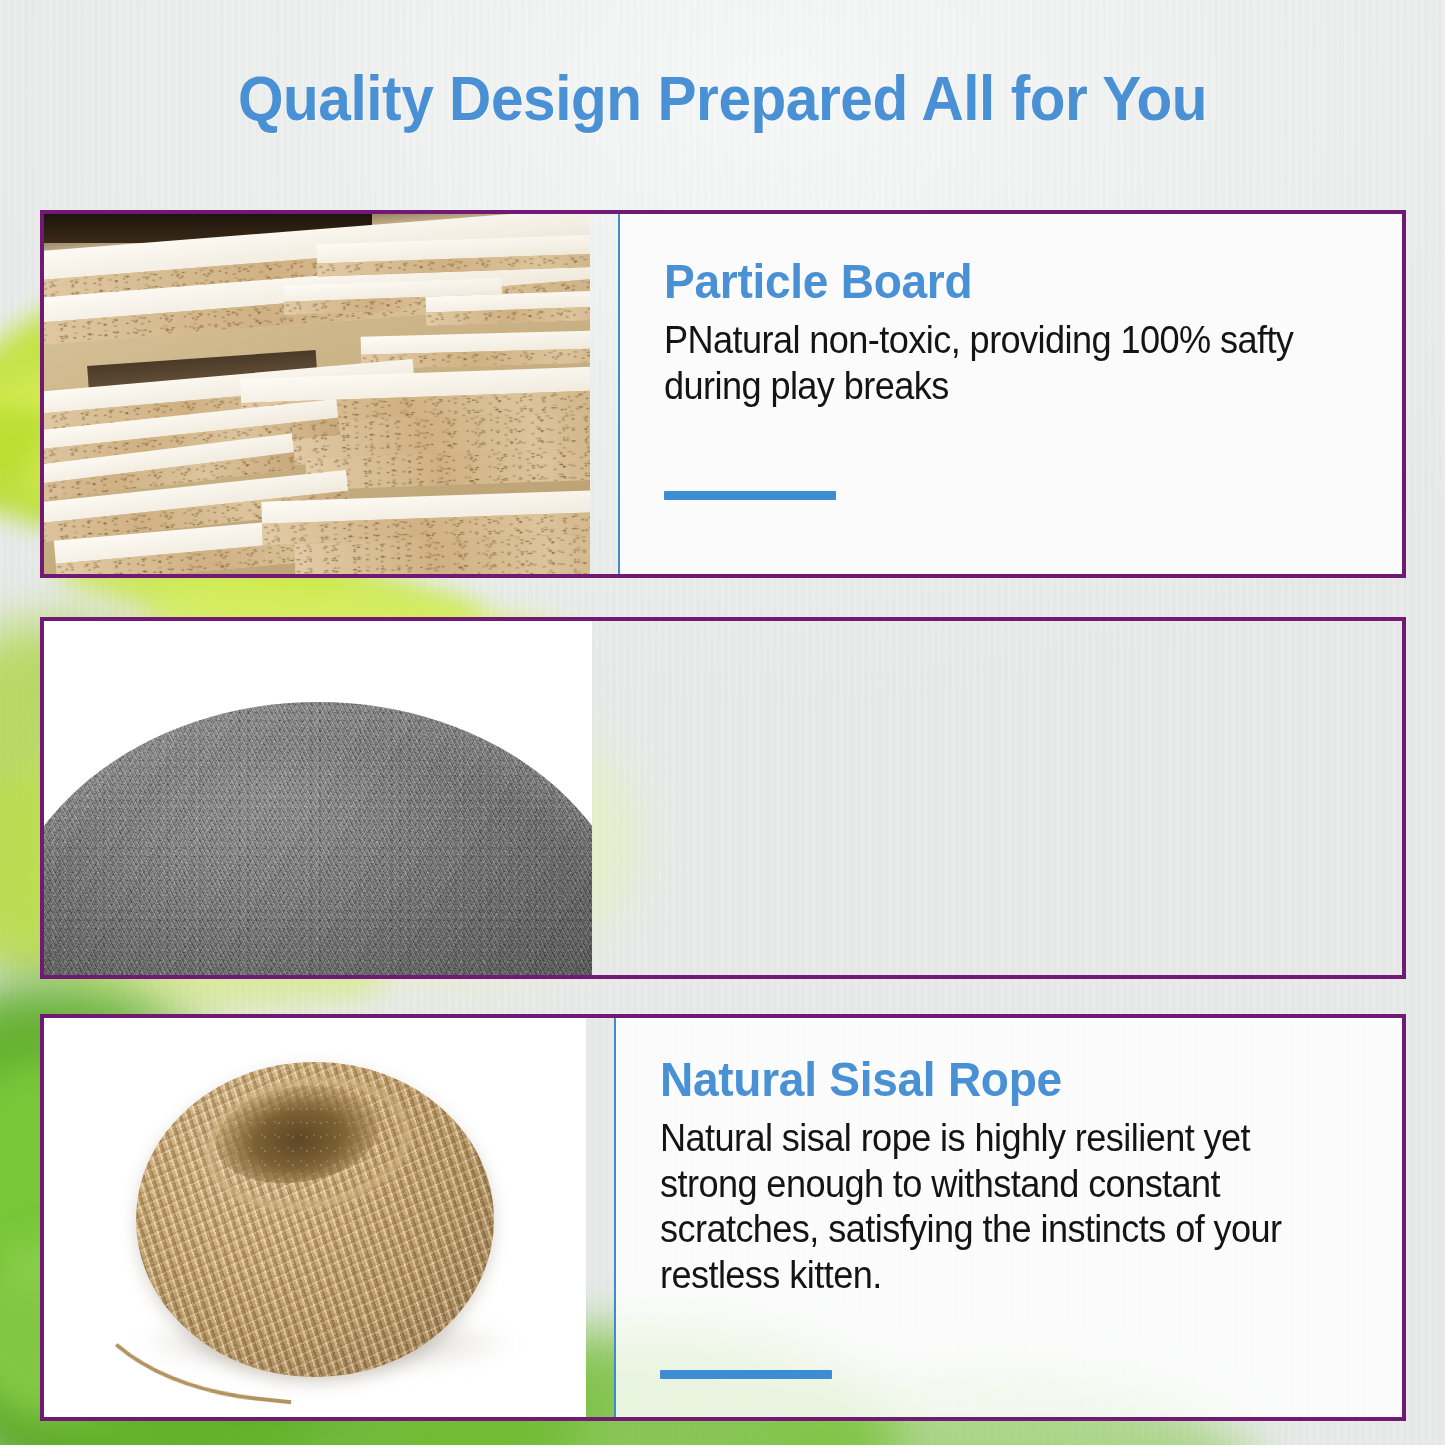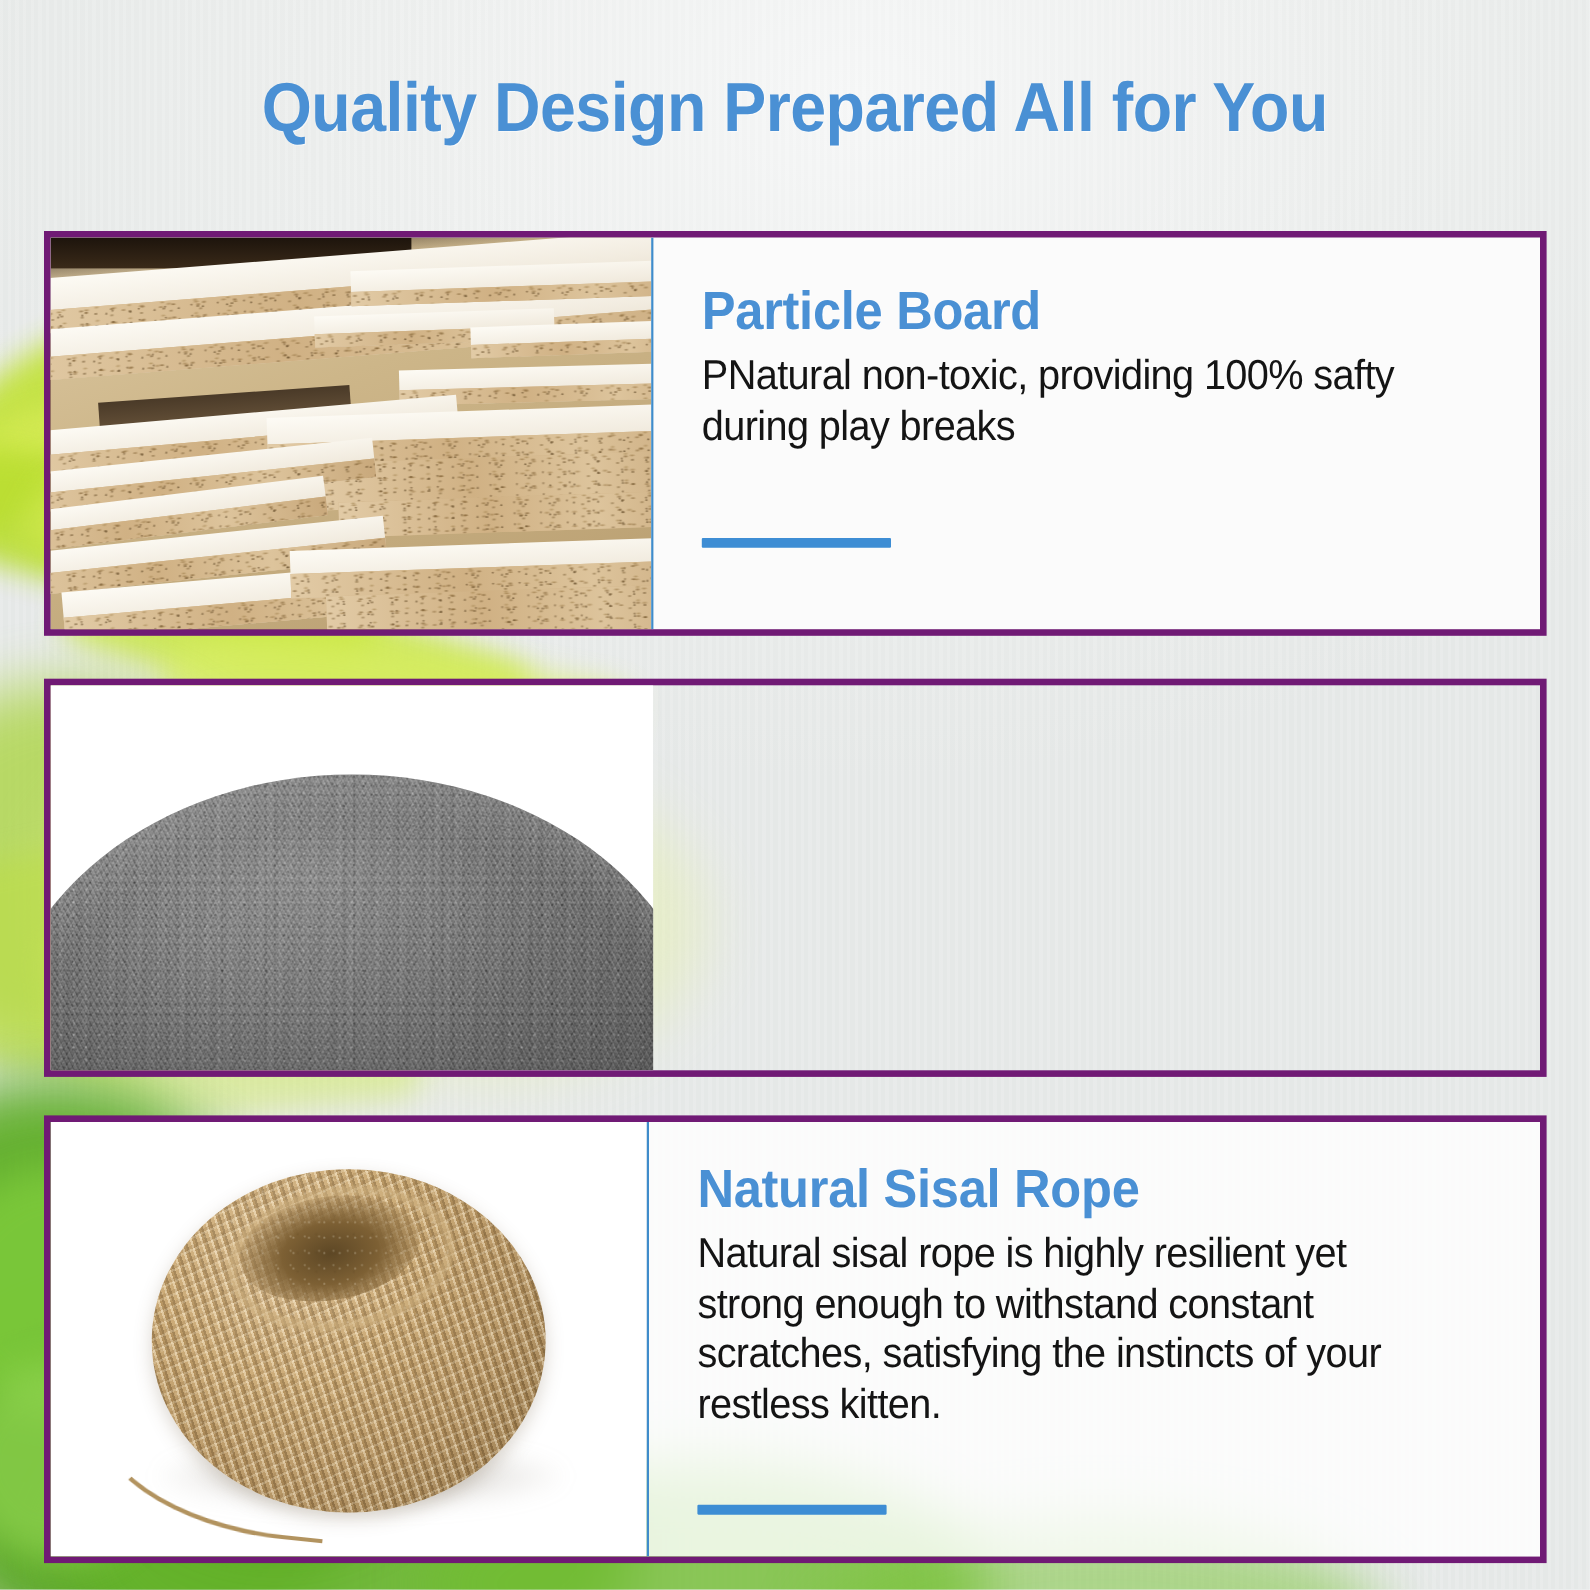--- a/index.html
+++ b/index.html
@@ -45,24 +45,25 @@
     letter-spacing:-0.5px;
     color:#4a90d4;
     transform:scaleX(.93);
     text-shadow:1px 1px 0 rgba(255,255,255,.55);
     white-space:nowrap;
   }
 
   
   .card{
     position:absolute;
-    border:6px solid #701a75;
+    border:4px solid #701a75;
     box-sizing:border-box;
     display:flex;
     overflow:hidden;
+    gap:28px;
   }
   .card-1{left:40px;  top:210px;  width:1366px;height:368px;}
   .card-2{left:40px;  top:617px;  width:1366px;height:362px;}
   .card-3{left:40px;  top:1014px; width:1366px;height:407px;}
 
   .pane-img{position:relative;overflow:hidden;flex:0 0 auto;}
   .pane-txt{position:relative;overflow:hidden;flex:1 1 auto;
             background:rgba(255,255,255,0.90);
             padding:42px 34px 0 44px;box-sizing:border-box;}
 

